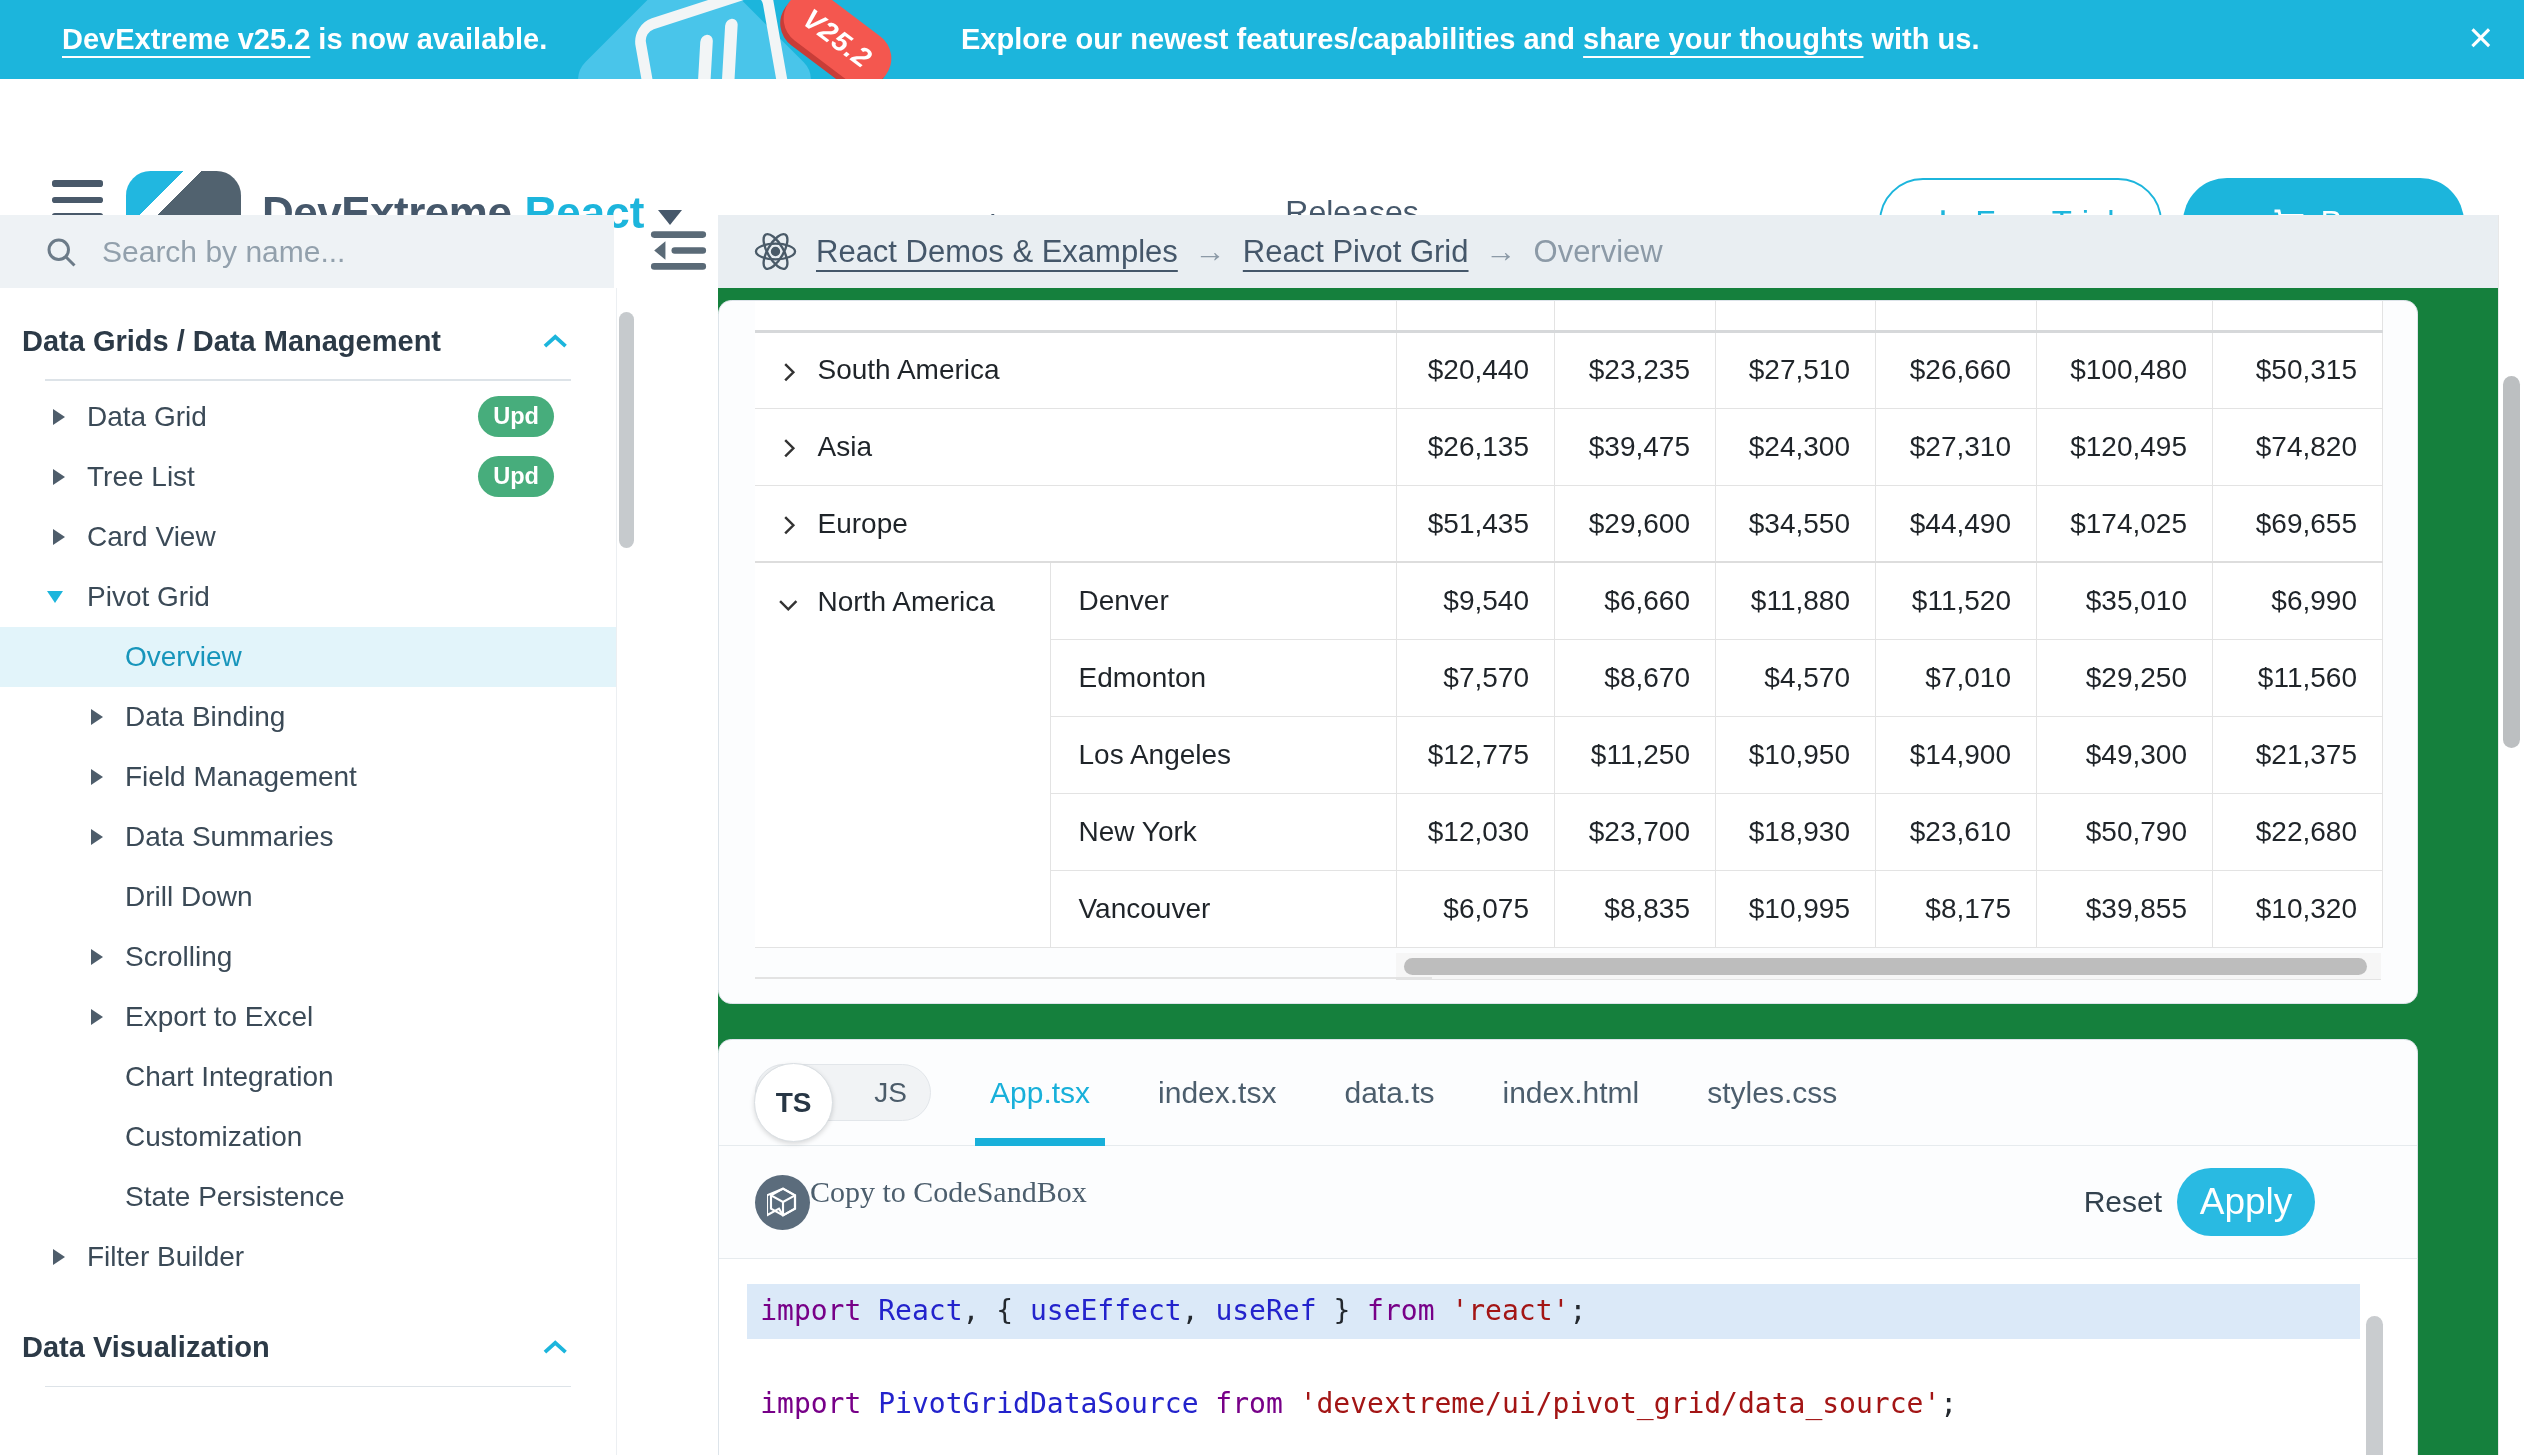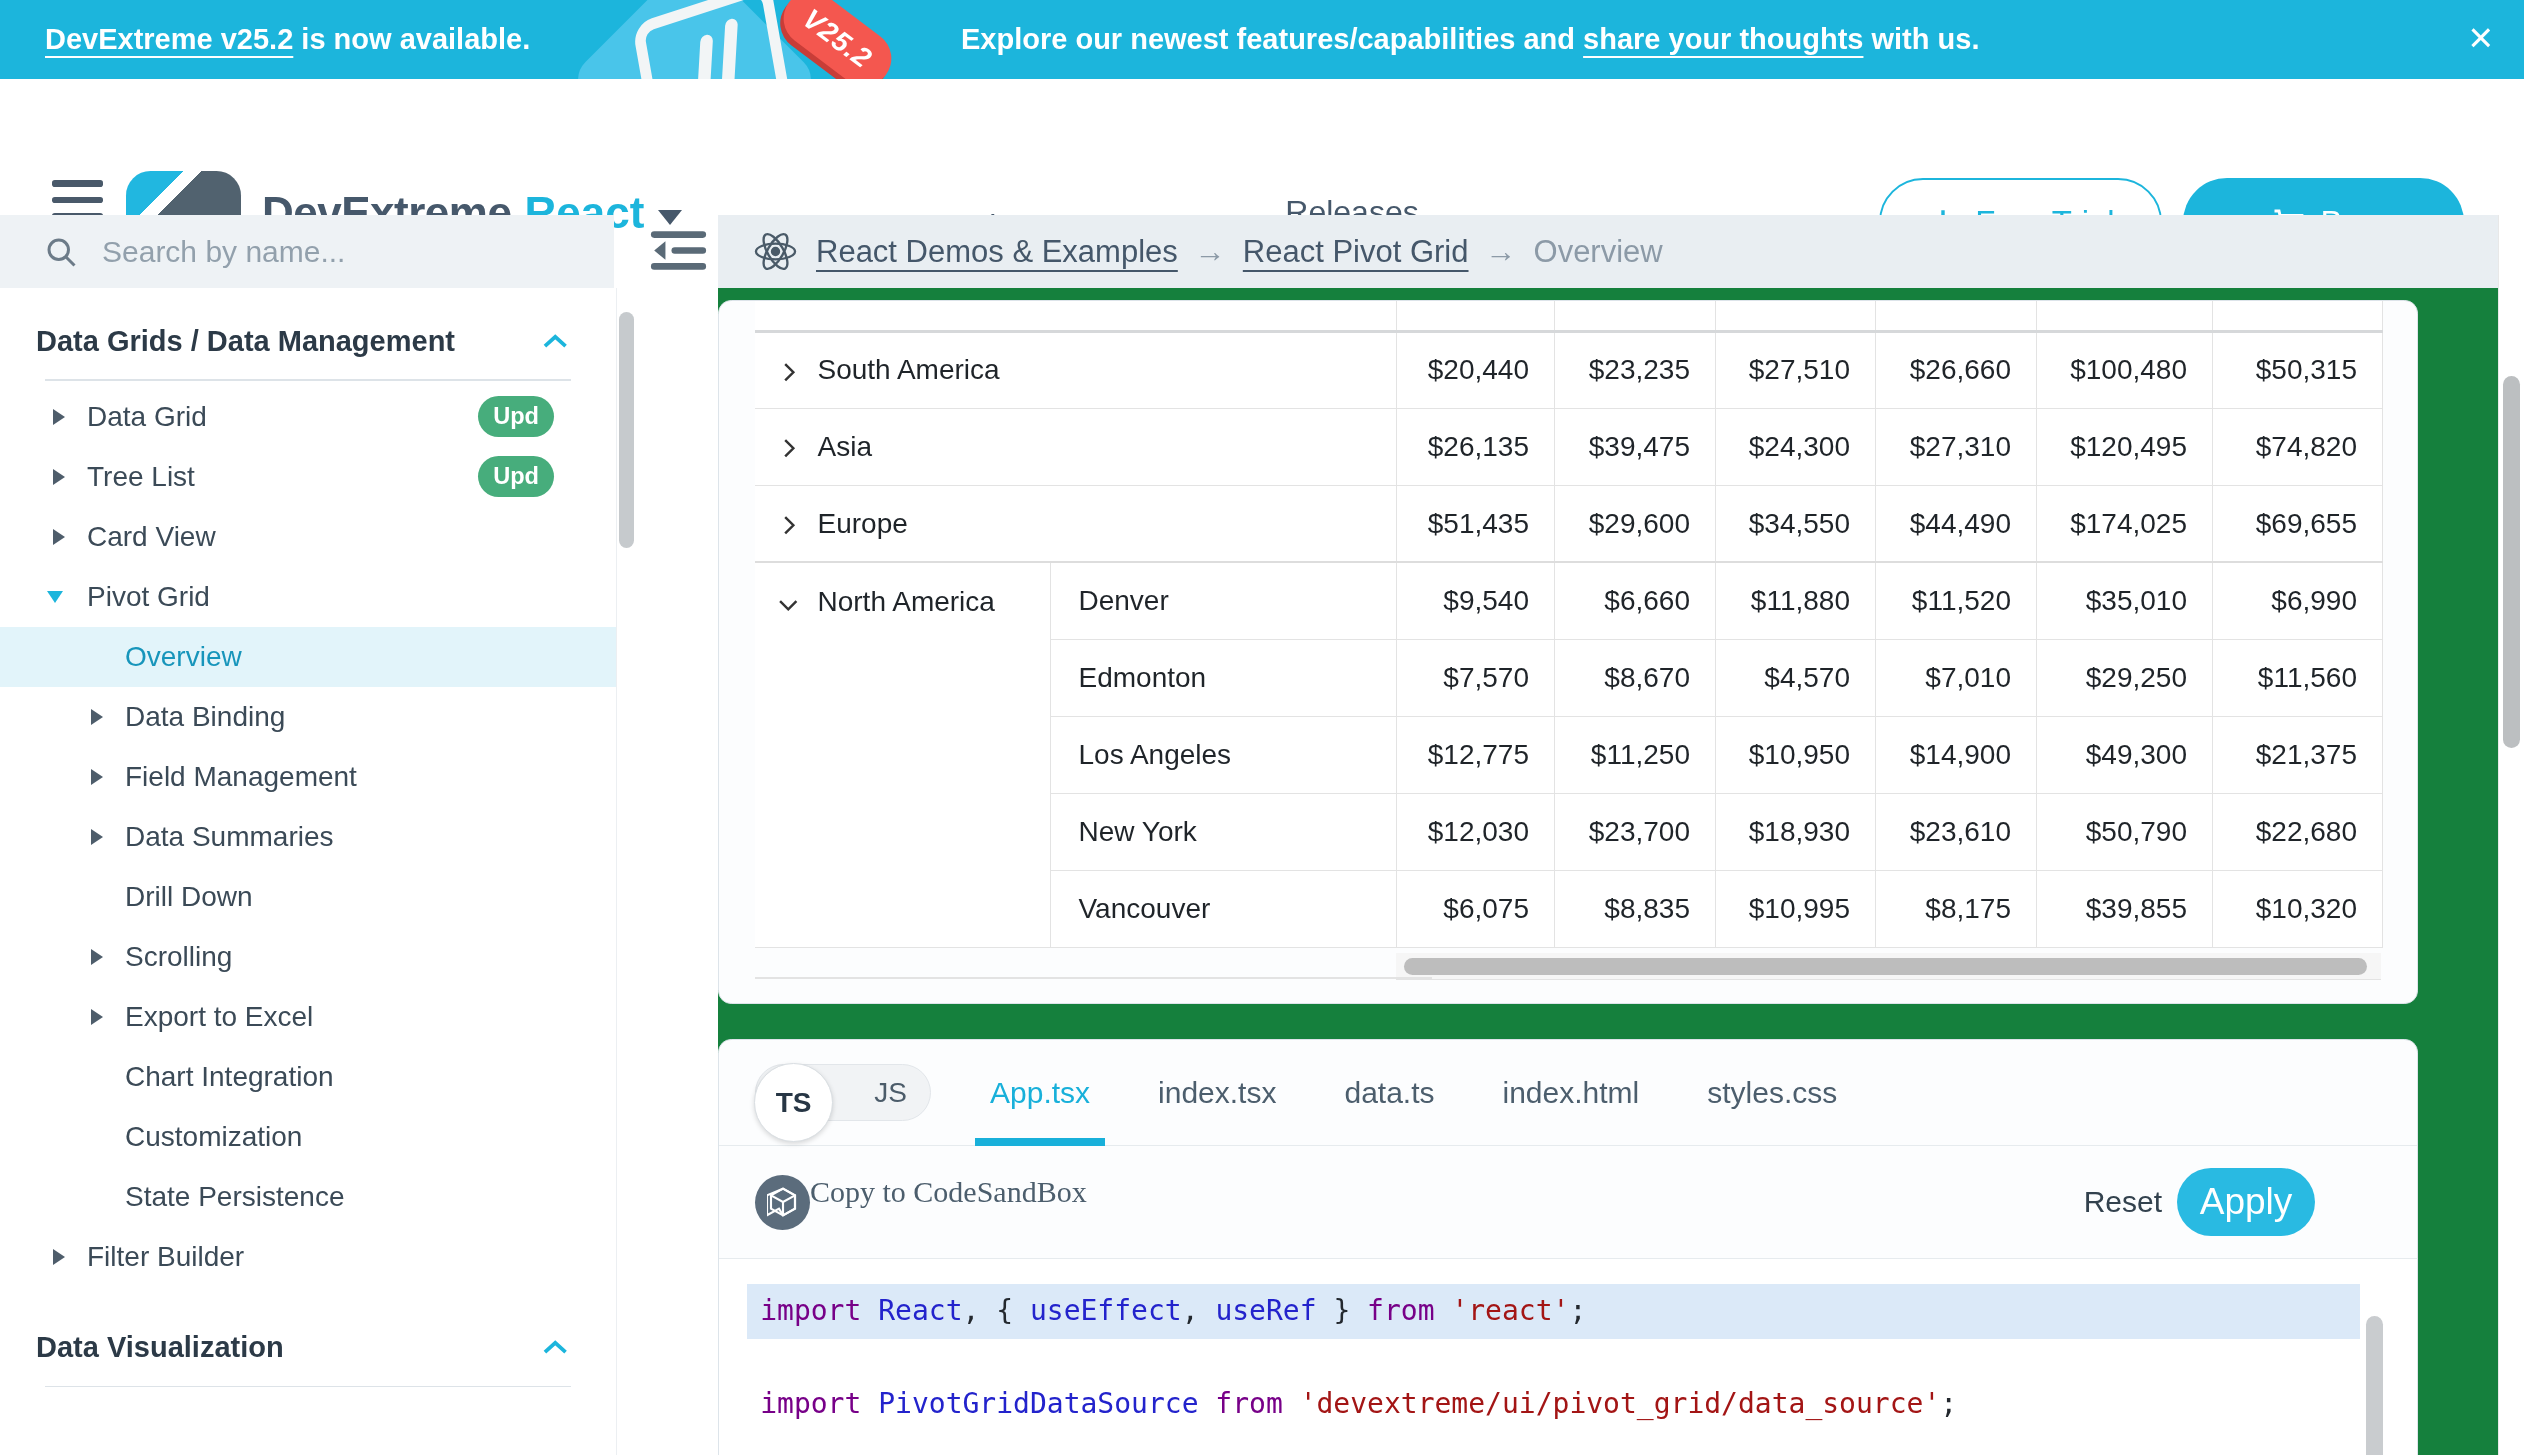--- a/index.html
+++ b/index.html
@@ -4,21 +4,21 @@
 <style>
   html,body{margin:0;padding:0;background:#fff;}
   #stage{position:relative;width:2525px;height:1456px;overflow:hidden;background:#fff;
          font-family:"Liberation Sans", sans-serif;color:#344552;}
   .abs{position:absolute;}
 
   
   #banner{left:0;top:0;width:2525px;height:79px;background:#1cb5dc;overflow:hidden;color:#fff;}
   #banner .txt{font-size:29px;font-weight:600;line-height:79px;white-space:nowrap;}
   #banner a{color:#fff;text-decoration:underline;text-underline-offset:6.6px;cursor:pointer;}
-  #banner-left{left:45px;top:0;}
+  #banner-left{left:62px;top:0;}
   #banner-center{left:961px;top:0;}
   #banner-close{right:32px;top:0;height:79px;line-height:76px;font-size:42px;font-weight:400;cursor:pointer;}
   #banner-art{left:567px;top:-38px;width:359px;height:189px;}
   .art-diamond{left:38px;top:28px;width:179px;height:179px;background:#49c5ea;transform:rotate(45deg);border-radius:24.5px;}
   .art-box{left:74px;top:40px;width:123px;height:123px;border:11.3px solid #f2f5f6;border-radius:21px;transform:rotate(-18deg) skewX(-8deg);}
   .art-bar{position:absolute;background:#f2f5f6;border-radius:7.6px;width:13.2px;}
   .art-bar.b1{left:49px;top:21px;height:53px;transform:rotate(14deg);}
   .art-bar.b2{left:74px;top:13.2px;height:74px;transform:rotate(14deg);}
   .art-badge{left:210px;top:49px;width:121px;height:55px;background:#f4574f;border-radius:28px;
              transform:rotate(37deg);box-shadow:0 5.7px 0 #c83d38;display:flex;align-items:center;justify-content:center;}
@@ -60,21 +60,21 @@
   #crumbbar .crumb{font-size:31px;color:#45576a;text-decoration:underline;text-underline-offset:7.6px;text-decoration-thickness:1.9px;cursor:pointer;white-space:nowrap;}
   #crumbbar .sep{font-size:31px;color:#8c9aa7;margin:0 17px;}
   #crumbbar .crumb.current{color:#8c9aa7;text-decoration:none;cursor:default;}
   #react-ico{margin:0 17px 0 34px;}
   #theme-toggle{position:absolute;right:43px;top:8.5px;width:98px;height:49px;background:#fff;border-radius:24.5px;
      box-shadow:0 1.9px 5.7px rgba(0,0,0,0.18);display:flex;align-items:center;justify-content:space-between;padding:0 7.6px;box-sizing:border-box;cursor:pointer;}
   #theme-dot{width:36px;height:36px;border-radius:50%;background:#17b2dc;}
 
   
   #sidebar{left:0;top:288px;width:616px;height:1168px;background:#fff;border-right:1.9px solid #eceff2;}
-  .sb-section{height:76px;display:flex;align-items:center;justify-content:space-between;padding:0 49px 0 36px;cursor:pointer;}
+  .sb-section{height:76px;display:flex;align-items:center;justify-content:space-between;padding:0 49px 0 22px;cursor:pointer;}
   .sb-section span{font-size:29px;font-weight:700;color:#2c3a47;}
   .sb-divider{height:1.9px;background:#dde3e8;margin:0 45px 5.7px 45px;}
   .sb-item{height:60px;display:flex;align-items:center;cursor:pointer;position:relative;font-size:28px;color:#3b4a57;}
   .sb-item .tri{position:absolute;left:53px;width:0;height:0;border-top:8.5px solid transparent;border-bottom:8.5px solid transparent;border-left:12.3px solid #4e5d6b;}
   .sb-item .tri-open{position:absolute;left:47px;width:0;height:0;border-left:8.5px solid transparent;border-right:8.5px solid transparent;border-top:12.3px solid #1cb5dc;}
   .sb-item .lab{margin-left:87px;}
   .sb-item.sub .tri{left:91px;}
   .sb-item.sub .lab{margin-left:125px;}
   .sb-item.selected{background:#e2f4fa;}
   .sb-item.selected .lab{color:#1795bb;}

